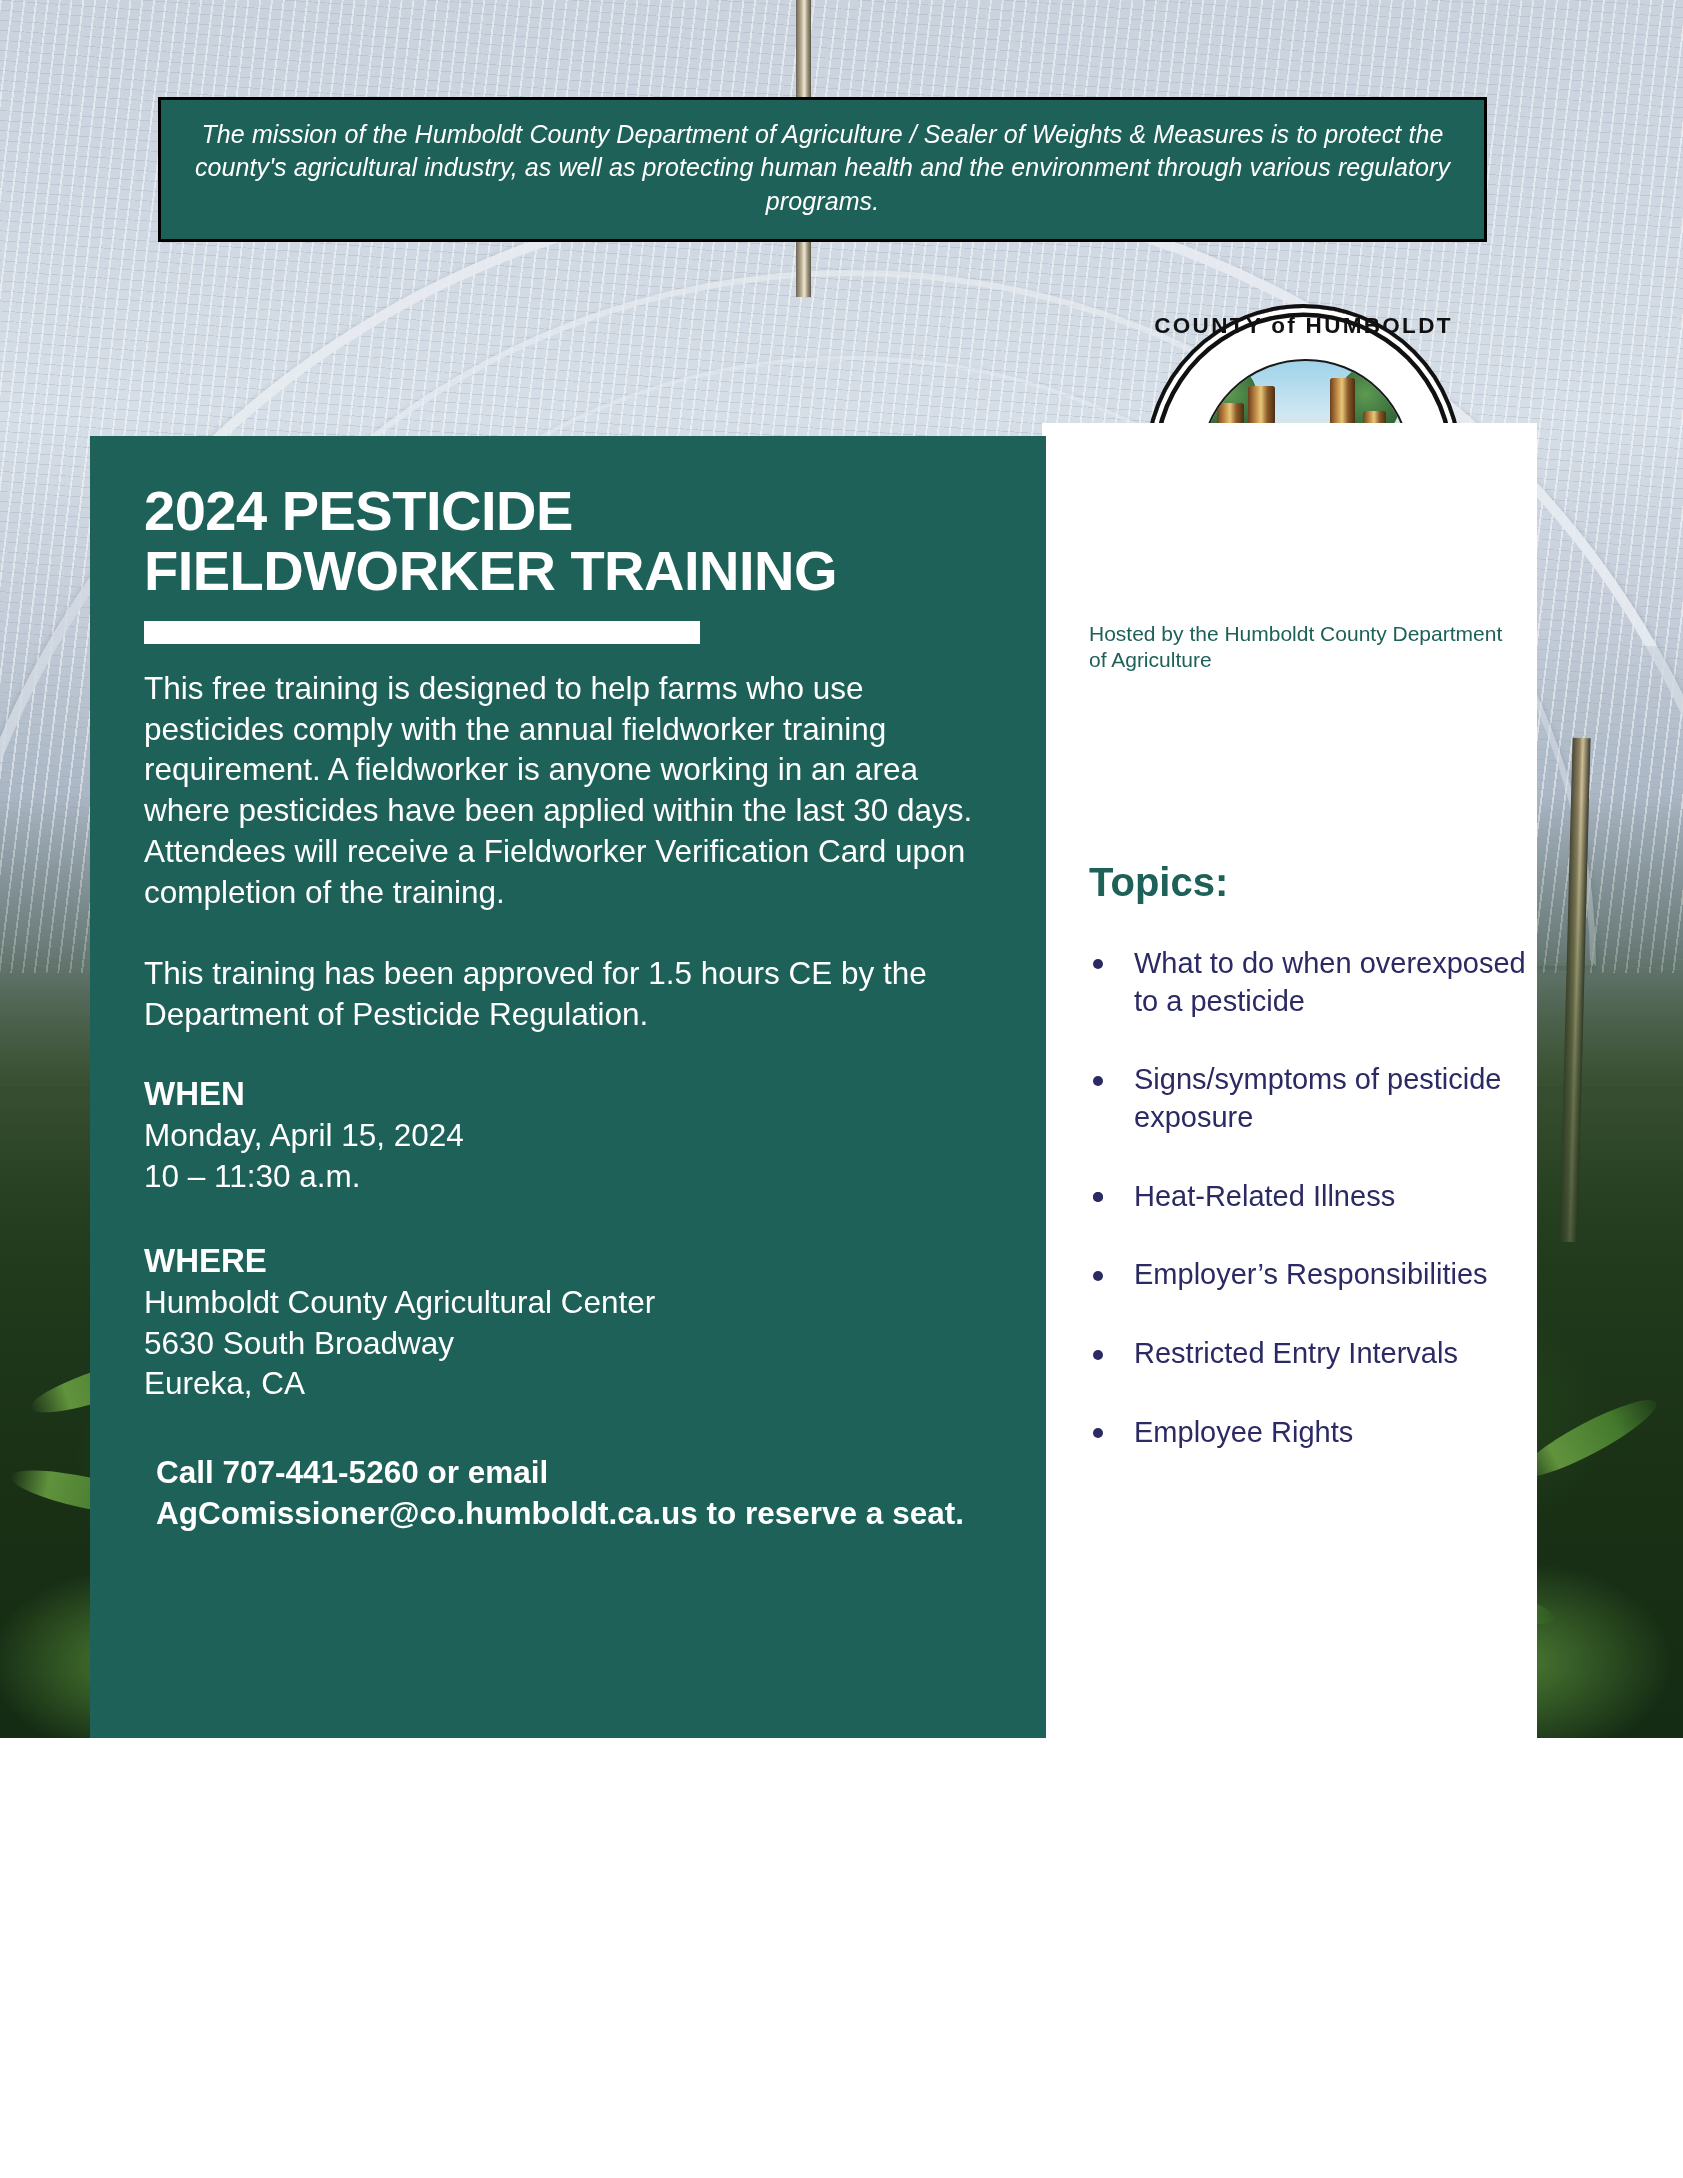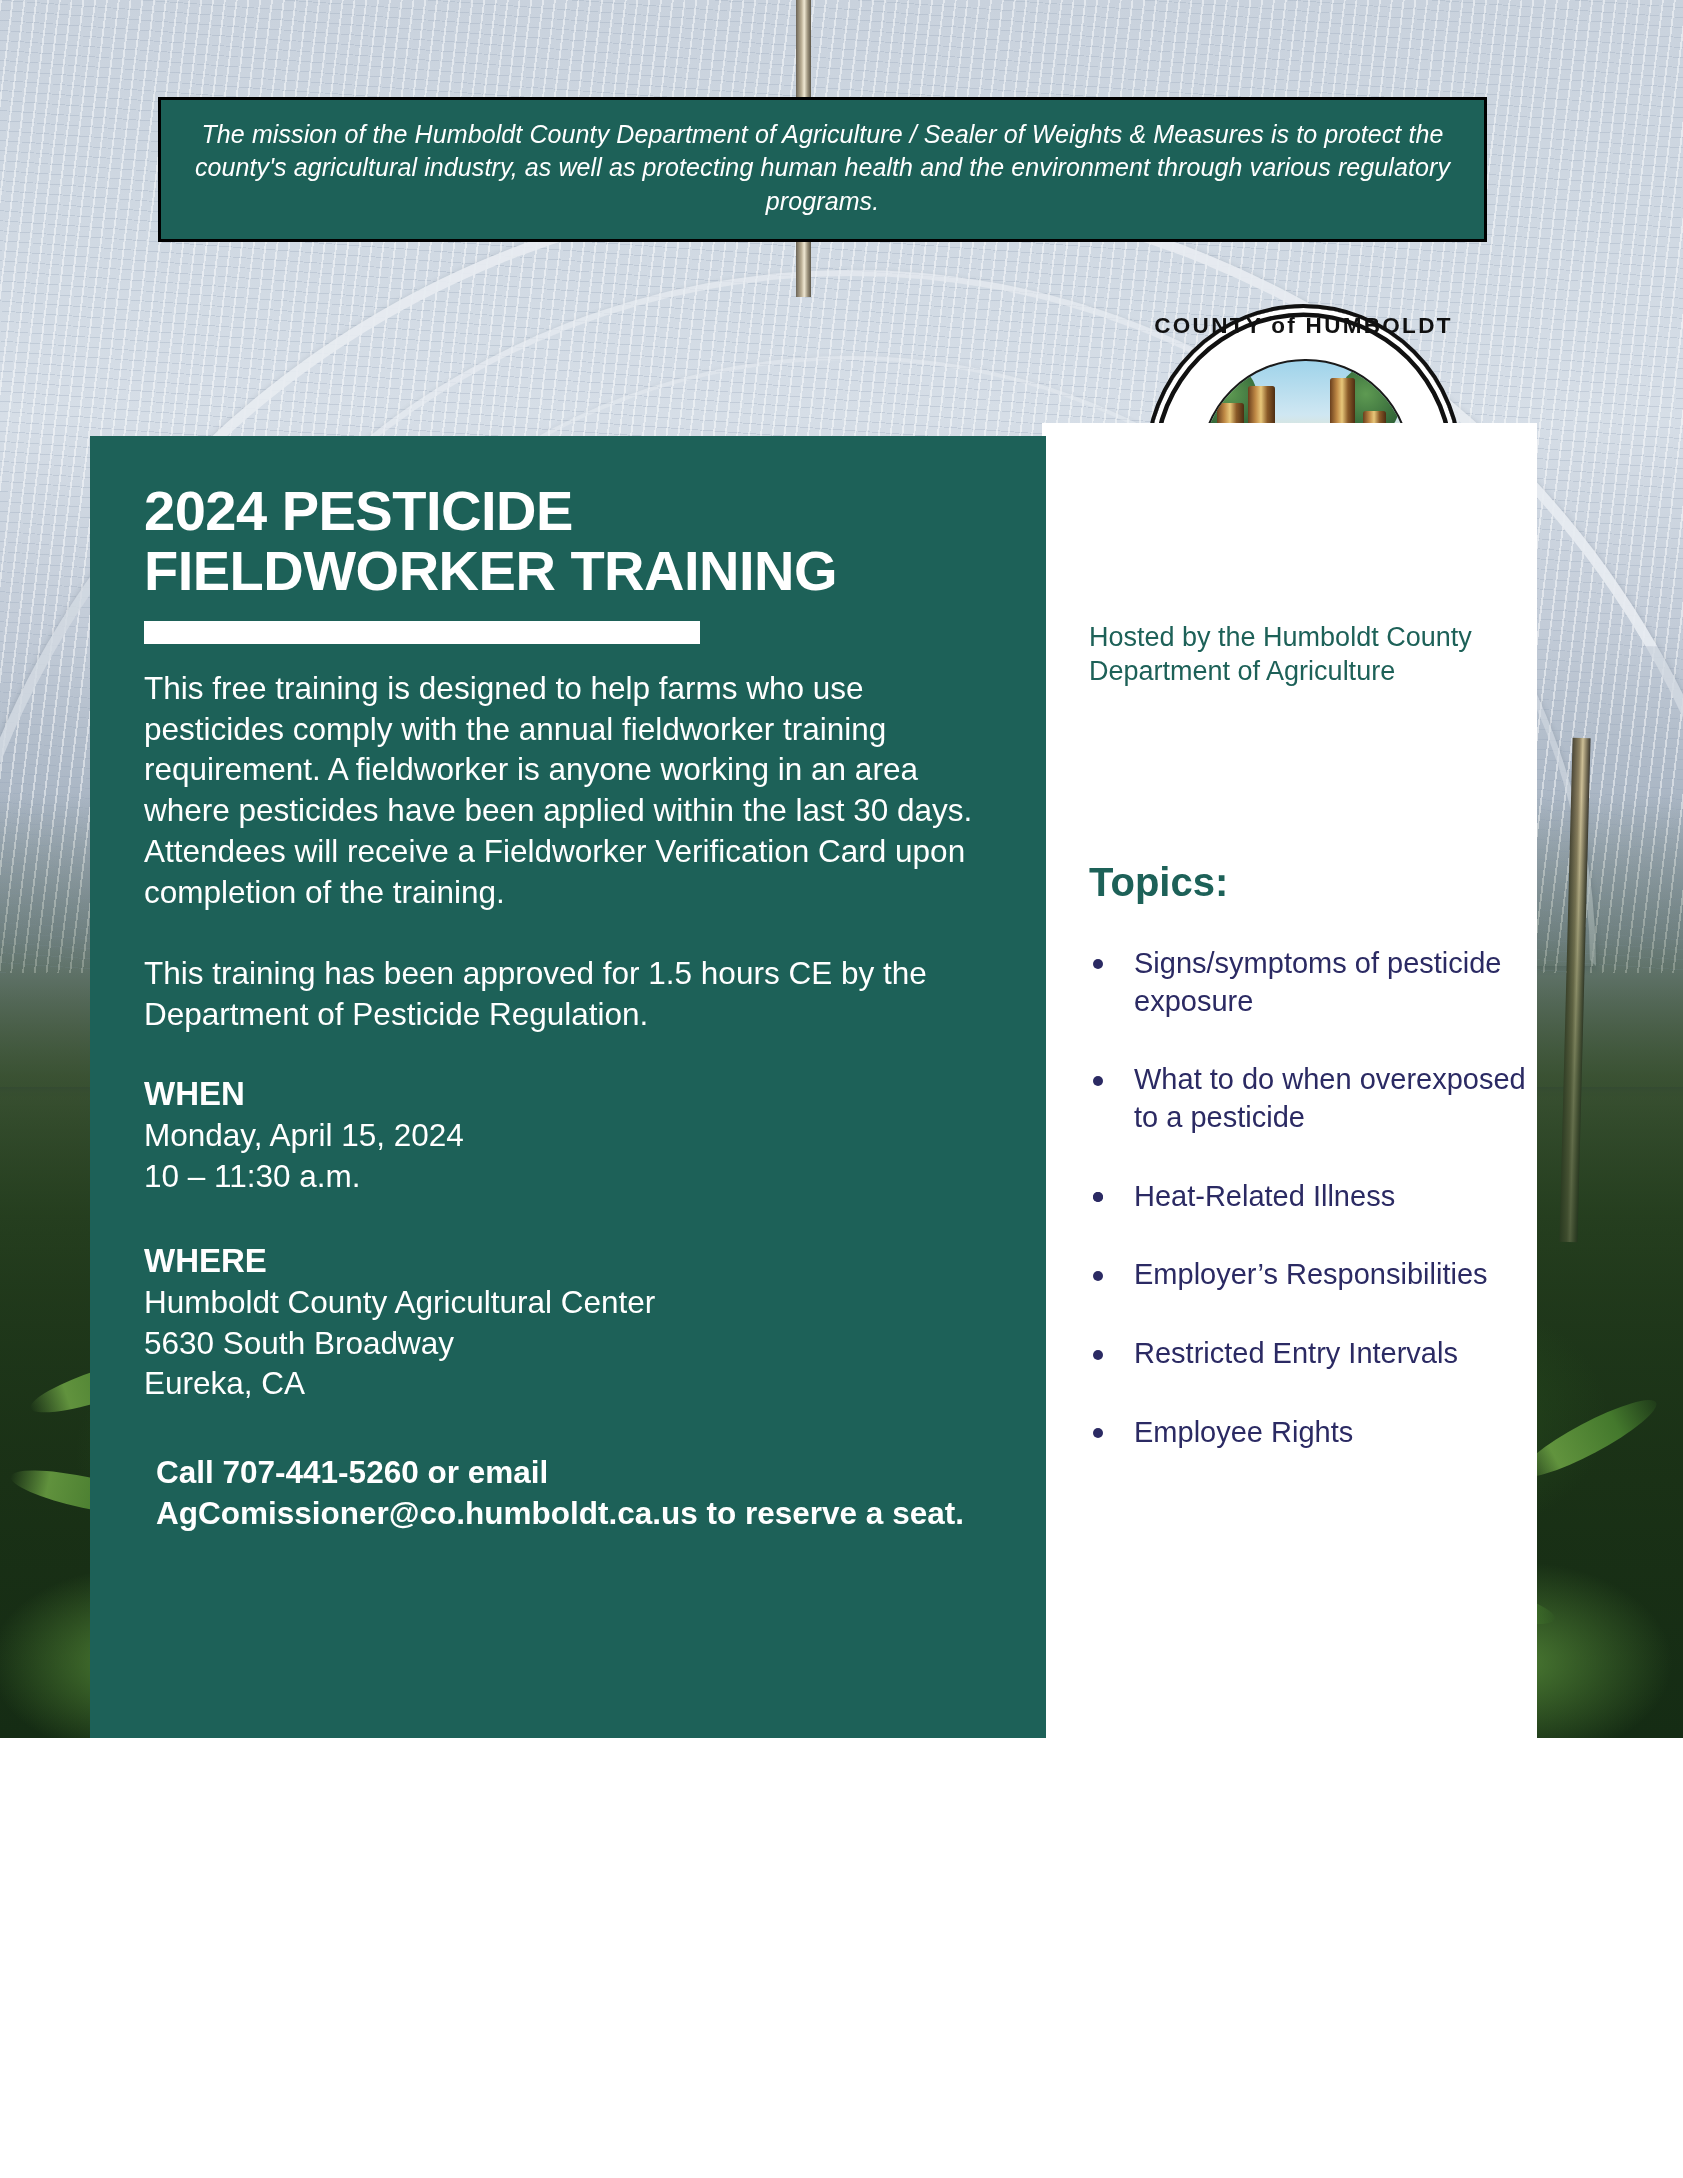--- a/index.html
+++ b/index.html
@@ -240,21 +240,21 @@
     line-height: 1.30;
     margin: 12px;
   }
 
   
   .hosted {
     position: absolute;
     left: 1089px; top: 621px;
     width: 423px;
     color: #1d6158;
-    font-size: 27px;
+    font-size: 21px;
     line-height: 1.25;
   }
   .topics-title {
     position: absolute;
     left: 1089px; top: 860px;
     color: #1d6158;
     font-size: 40px;
     font-weight: bold;
   }
   .topics-list {
@@ -345,28 +345,28 @@
     <div class="spacer-md"></div>
 
     <p class="contact">Call 707-441-5260 or email AgComissioner@co.humboldt.ca.us to reserve a seat.</p>
   </div>
 
   <div class="hosted">Hosted by the Humboldt County Department of Agriculture</div>
   <div class="topics-title">Topics:</div>
   <ul class="topics-list">
     <li class="topic-item">
       <span class="bullet"></span>
+      <span>What to do when overexposed to a pesticide</span>
+    </li>
+    <li class="topic-item">
+      <span class="bullet"></span>
       <span>Signs/symptoms of pesticide exposure</span>
     </li>
     <li class="topic-item">
       <span class="bullet"></span>
-      <span>What to do when overexposed to a pesticide</span>
-    </li>
-    <li class="topic-item">
-      <span class="bullet"></span>
     </li>
     <li class="topic-item">
       <span class="bullet"></span>
       <span>Heat-Related Illness</span>
     </li>
     <li class="topic-item">
       <span class="bullet"></span>
       <span>Employer’s Responsibilities</span>
     </li>
     <li class="topic-item">

